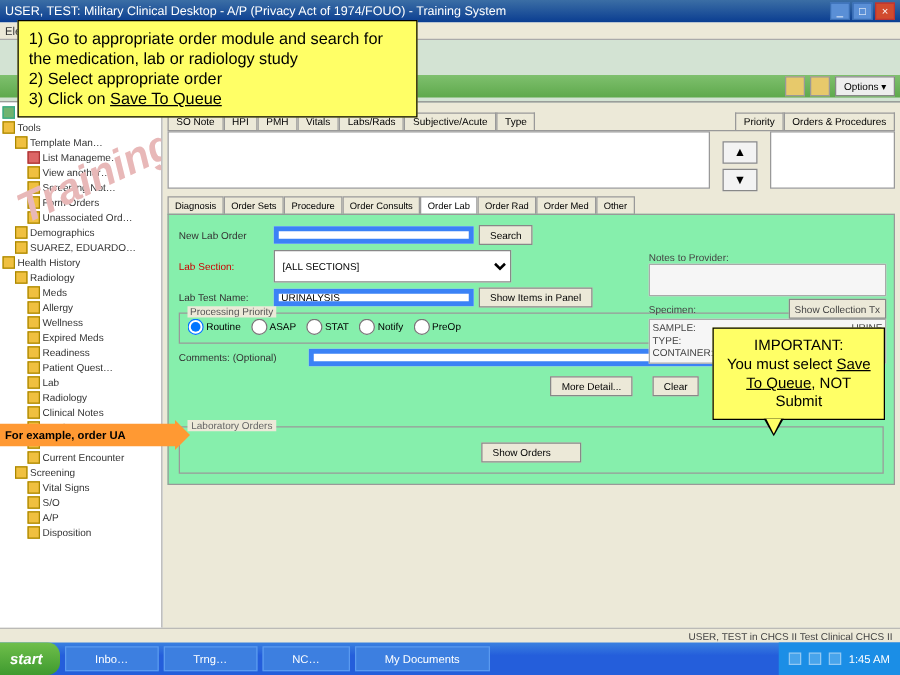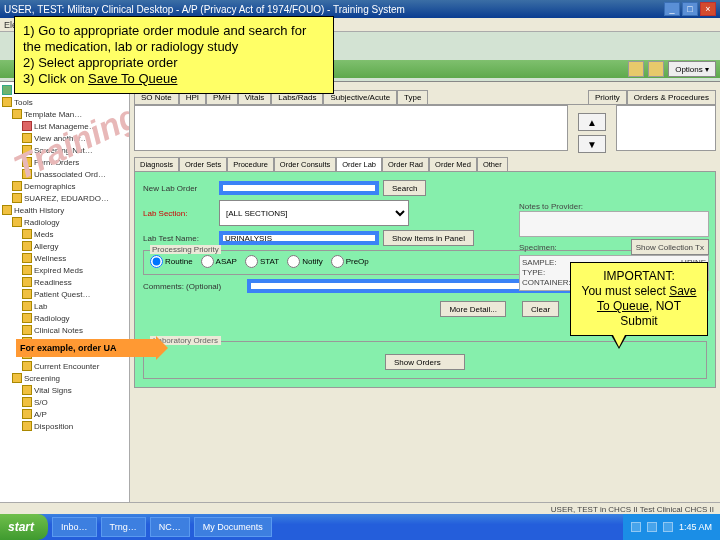--- a/index.html
+++ b/index.html
@@ -60,31 +60,31 @@
   .action-row { display: flex; justify-content: flex-end; gap: 16px; margin-top: 4px; }
 
   .lab-orders-group { border: 1px solid #999; padding: 8px; position: relative; margin-top: 20px; }
   .lab-orders-group .legend { position: absolute; top: -6px; left: 6px; background: #ece9d8; padding: 0 3px; font-size: 8px; color: #666; }
   .show-orders { margin: 4px auto 0; width: 80px; }
 
   .statusline { height: 14px; background: #ece9d8; border-top: 1px solid #aaa; font-size: 8px; color: #444; display: flex; justify-content: flex-end; align-items: center; padding: 0 6px; }
 
   .taskbar { position: absolute; bottom: 0; left: 0; width: 100%; height: 26px; background: linear-gradient(#3a81e0,#245edb 40%,#245edb); display: flex; align-items: center; }
   .start { height: 26px; padding: 0 14px 0 8px; background: linear-gradient(#6fbf4b,#3f9a2f); color: #fff; font-style: italic; font-weight: bold; font-size: 12px; display: flex; align-items: center; border-radius: 0 10px 10px 0; cursor: pointer; }
-  .task-item { height: 20px; margin-left: 4px; padding: 0 8px; background: #3d7fe0; border: 1px solid #5a9af0; color: #fff; font-size: 9px; display: flex; align-items: center; cursor: pointer; }
+  .task-item { height: 20px; margin-left: 4px; padding: 0 23px; background: #3d7fe0; border: 1px solid #5a9af0; color: #fff; font-size: 9px; display: flex; align-items: center; cursor: pointer; }
   .tray { margin-left: auto; height: 26px; background: #1b8ee6; padding: 0 8px; display: flex; align-items: center; color: #fff; font-size: 9px; gap: 6px; }
   .tray .ico-s { width: 10px; height: 10px; background: #fff3; border: 1px solid #fff6; }
 
   
   .callout { position: absolute; background: #ffff66; border: 1.5px solid #000; padding: 6px 8px; font-size: 13px; line-height: 16px; z-index: 50; }
   .callout.steps { top: 16px; left: 14px; width: 320px; }
   .callout.important { top: 262px; right: 12px; width: 138px; text-align: center; font-size: 12px; line-height: 15px; }
   .callout.important .tail { position: absolute; bottom: -14px; left: 40px; width: 0; height: 0; border-left: 8px solid transparent; border-right: 8px solid transparent; border-top: 14px solid #000; }
   .callout.important .tail::after { content: ""; position: absolute; top: -14px; left: -6px; width: 0; height: 0; border-left: 6px solid transparent; border-right: 6px solid transparent; border-top: 12px solid #ffff66; }
-  .arrow-callout { position: absolute; top: 338px; left: 0; width: 152px; height: 20px; z-index: 50; display: flex; align-items: center; margin-left: 16px; }
+  .arrow-callout { position: absolute; top: 338px; left: 0; width: 152px; height: 20px; z-index: 50; display: flex; align-items: center; }
   .arrow-callout .body { background: #ff9933; flex: 1; height: 18px; display: flex; align-items: center; padding-left: 4px; font-size: 9px; font-weight: bold; }
   .arrow-callout .head { width: 0; height: 0; border-top: 12px solid transparent; border-bottom: 12px solid transparent; border-left: 12px solid #ff9933; }
 
   u { text-decoration: underline; }
 </style>
 </head>
 <body>
 
 <div class="titlebar">
   <span class="title">USER, TEST: Military Clinical Desktop - A/P (Privacy Act of 1974/FOUO) - Training System</span>

